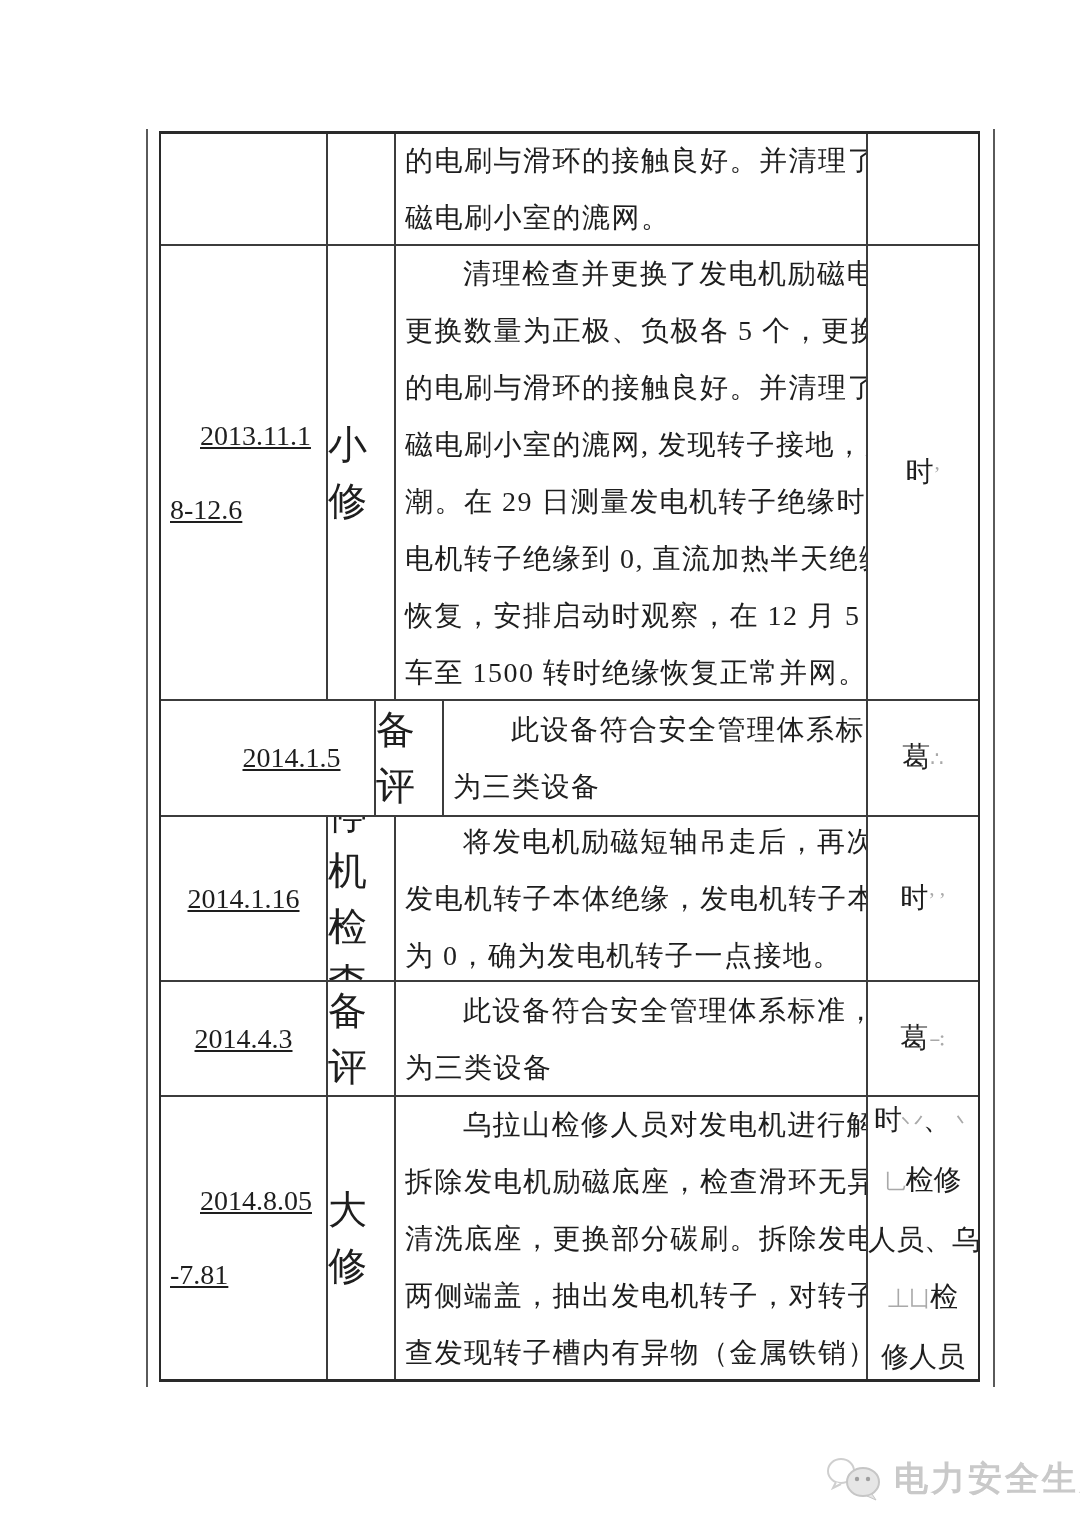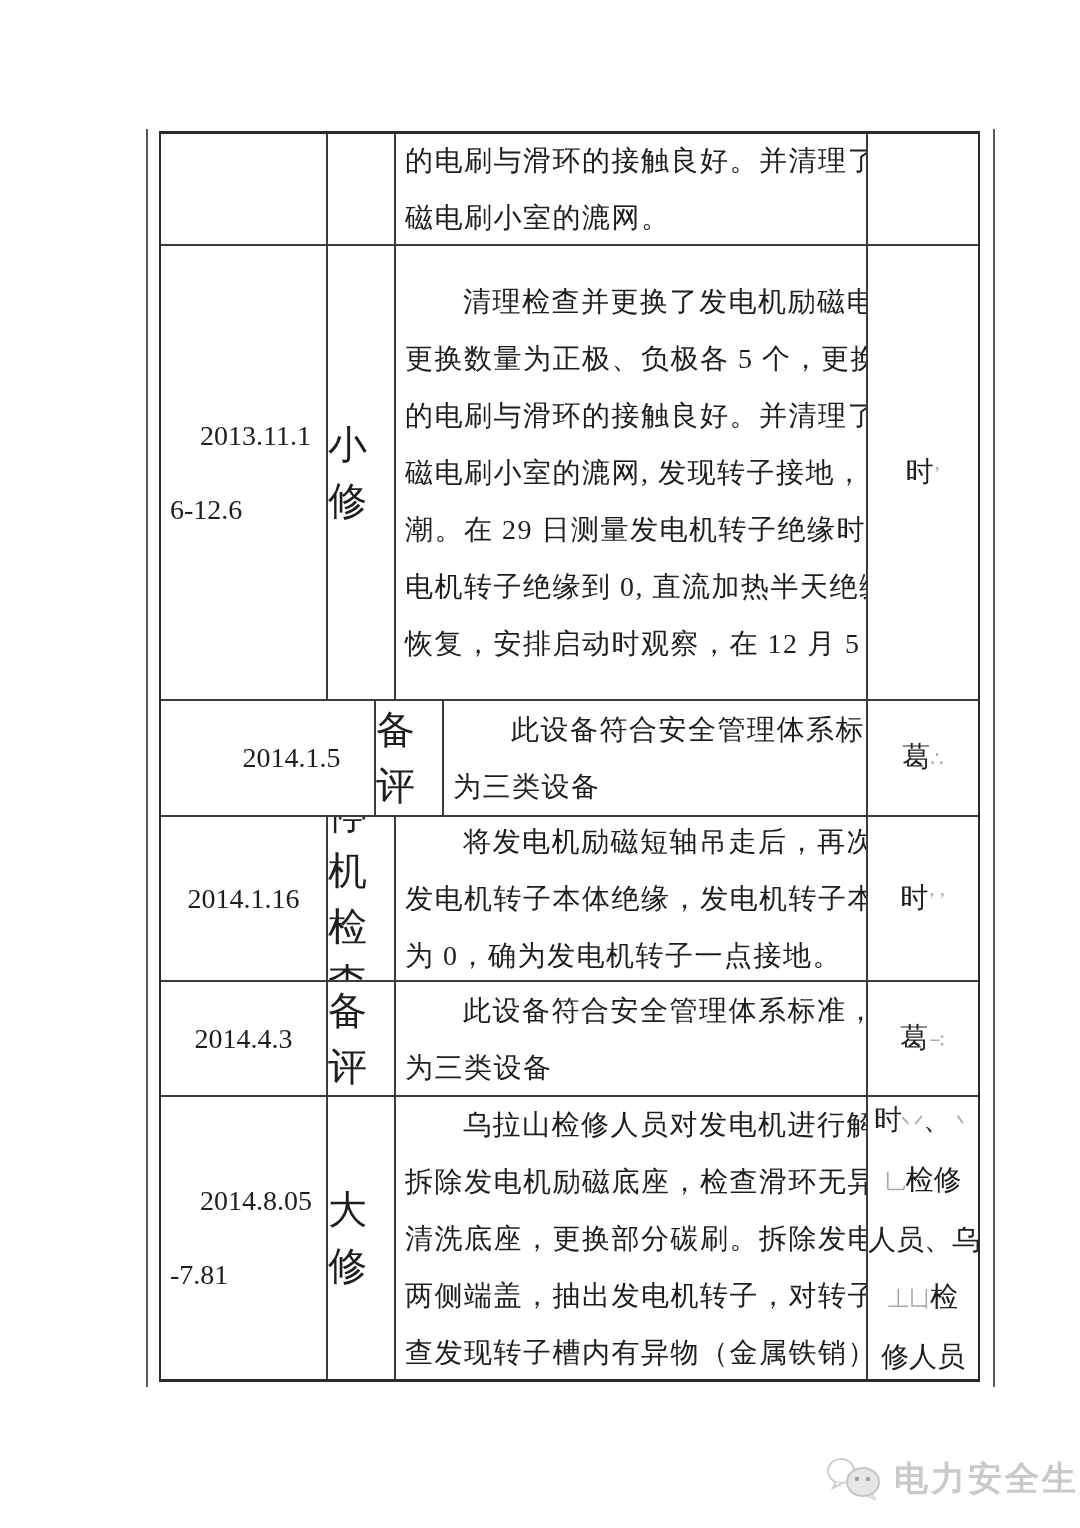--- a/index.html
+++ b/index.html
@@ -19,21 +19,21 @@
   }
   .row{display:flex; box-sizing:border-box; border-bottom:2px solid #3c3c3c;}
   .row:last-child{border-bottom:none;}
   .cell{
     box-sizing:border-box; border-right:2px solid #3c3c3c;
     display:flex; flex-direction:column; justify-content:center; overflow:hidden;
   }
   .cell:last-child{border-right:none;}
 
   .c-date{width:167px; text-align:center; font-size:28px;}
-  .c-date .ln{line-height:74px;}
+  .c-date .ln{line-height:74px;text-decoration:underline;}
   .c-date.wrap{text-align:left; padding-left:9px;}
   .c-date.wrap .ln:first-child{text-indent:30px;}
 
   .c-type{width:68px; text-align:left; font-size:39px;}
   .c-type .ln{line-height:56px;}
 
   .c-desc{flex:1; font-size:28px; padding:0 6px 0 9px; text-align:left;}
   .c-desc .ln{line-height:57px; letter-spacing:1.5px; white-space:nowrap;}
   .c-desc.indent .ln:first-child{text-indent:58px;}
 
@@ -67,33 +67,34 @@
         <div class="cell c-type"></div>
         <div class="cell c-desc">
           <div class="ln">的电刷与滑环的接触良好。并清理了励</div>
           <div class="ln">磁电刷小室的漉网。</div>
         </div>
         <div class="cell c-person"></div>
       </div>
       <div class="row" style="height: 455px;">
         <div class="cell c-date wrap">
           <div class="ln">2013.11.1</div>
-          <div class="ln">6-12.6</div>
+          <div class="ln">8-12.6</div>
         </div>
         <div class="cell c-type">
           <div class="ln">小修</div>
         </div>
         <div class="cell c-desc indent">
           <div class="ln">清理检查并更换了发电机励磁电刷，</div>
           <div class="ln">更换数量为正极、负极各 5 个，更换后</div>
           <div class="ln">的电刷与滑环的接触良好。并清理了励</div>
           <div class="ln">磁电刷小室的漉网, 发现转子接地，受</div>
           <div class="ln">潮。在 29 日测量发电机转子绝缘时，发</div>
           <div class="ln">电机转子绝缘到 0, 直流加热半天绝缘未</div>
           <div class="ln">恢复，安排启动时观察，在 12 月 5 日冲</div>
+          <div class="ln">车至 1500 转时绝缘恢复正常并网。</div>
         </div>
         <div class="cell c-person">
           <div class="ln"><span class="">时</span><span class="faint">’</span></div>
         </div>
       </div>
       <div class="row" style="height: 116px; padding-left: 48px;">
         <div class="cell c-date">
           <div class="ln">2014.1.5</div>
         </div>
         <div class="cell c-type">

